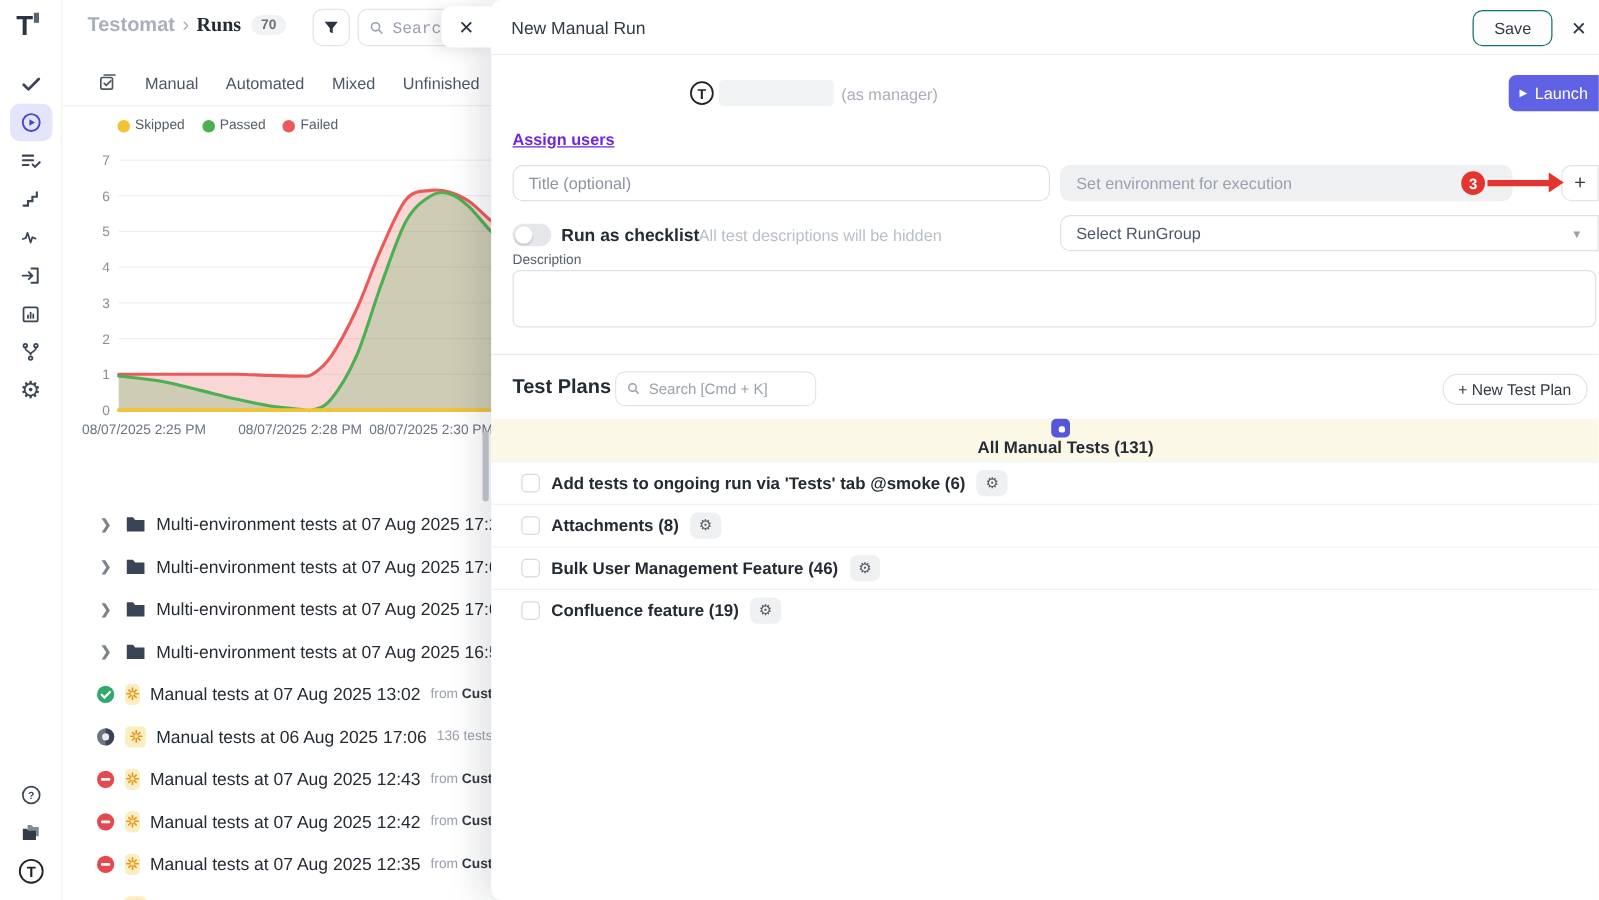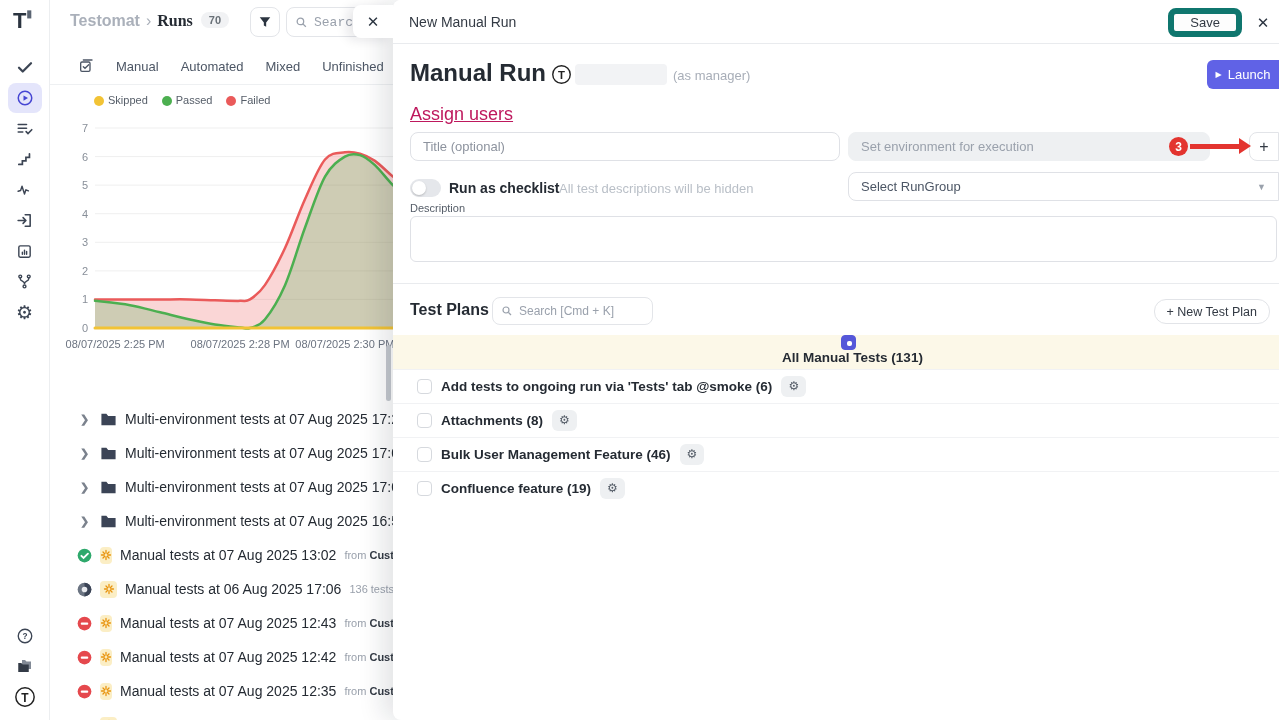--- a/index.html
+++ b/index.html
@@ -66,37 +66,37 @@
   
   #drawer { position:absolute; left:393px; top:0; width:886px; height:720px; background:#fff;
     border-radius:8px 0 0 8px; box-shadow:-10px 0 26px rgba(15,23,42,.12); z-index:2; }
   #drawer-close-tab { position:absolute; left:-40px; top:5px; width:40px; height:33px; background:#fff;
     border-radius:8px 0 0 8px; box-shadow:-6px 2px 12px rgba(15,23,42,.10); display:flex;
     align-items:center; justify-content:center; font-size:15px; color:#2b3440; cursor:pointer; }
   #drawer-header { position:absolute; left:0; top:0; width:886px; height:44px; border-bottom:1px solid #e9ebee;
     border-radius:8px 0 0 0; background:#fff; }
   #drawer-title { position:absolute; left:16px; top:14px; font-size:14px; color:#333a44; }
   #save-btn { position:absolute; right:37px; top:8px; height:29px; padding:0 16px; background:#fdfdfd;
-    border:6px solid #0f766e; border-radius:8px; font-size:13px; color:#333a44;
+    border:1px solid #0f766e; border-radius:8px; font-size:13px; color:#333a44;
     font-family:"Liberation Sans", sans-serif; cursor:pointer; }
   #drawer-x { position:absolute; right:6px; top:13px; width:20px; height:20px; font-size:15px;
     color:#2b3440; display:flex; align-items:center; justify-content:center; cursor:pointer; }
 
   #run-heading { position:absolute; left:17px; top:59px; font-size:24px; font-weight:bold; color:#252b33; }
   #owner-logo { position:absolute; left:158px; top:64px; }
   #owner-pill { position:absolute; left:182px; top:64px; width:92px; height:21px; background:#f2f3f5;
     border-radius:4px; }
   #manager-note { position:absolute; left:280px; top:68px; font-size:13px; color:#a8aeb8; }
   #launch-btn { position:absolute; right:0; top:60px; width:72px; height:29px; background:#6062e6;
     border:none; border-radius:6px 0 0 6px; color:#fff; font-size:13px;
     font-family:"Liberation Sans", sans-serif; display:flex; align-items:center; justify-content:center;
     gap:6px; cursor:pointer; }
   #launch-btn .tri { font-size:8px; }
-  #assign-users { position:absolute; left:17px; top:104px; font-size:18px; font-weight:normal;
-    color:#be185d; text-decoration:underline; cursor:pointer; }
+  #assign-users { position:absolute; left:17px; top:104px; font-size:13px; font-weight:bold;
+    color:#6d28d9; text-decoration:underline; cursor:pointer; }
 
   .text-input { position:absolute; height:29px; border:1px solid #dfe1e6; border-radius:8px;
     font-size:13px; padding:0 12px; font-family:"Liberation Sans", sans-serif; color:#333; outline:none; }
   .text-input::placeholder { color:#8d939e; }
   #title-input { left:17px; top:132px; width:430px; }
   #env-input { left:455px; top:132px; width:362px; background:#eef0f2; border:1px solid #eef0f2; }
   #env-input::placeholder { color:#9aa1ac; }
   #step-badge { position:absolute; left:776px; top:137px; width:19px; height:19px; background:#e3342f;
     border-radius:50%; color:#fff; font-size:12px; font-weight:bold; display:flex; align-items:center;
     justify-content:center; z-index:3; }
@@ -426,21 +426,20 @@
 </div>
 
 <div id="drawer">
   <div id="drawer-close-tab">✕</div>
   <div id="drawer-header">
     <span id="drawer-title">New Manual Run</span>
     <button id="save-btn">Save</button>
     <div id="drawer-x">✕</div>
   </div>
 
-  <div id="run-heading">Manual Run</div>
   <span id="owner-logo">
     <svg width="21" height="21" viewBox="0 0 24 24" fill="none">
         <circle cx="12" cy="12" r="10" stroke="#222" stroke-width="1.6"></circle>
         <text x="12" y="17" text-anchor="middle" font-size="13" font-weight="bold" fill="#222">T</text>
       </svg>
   </span>
   <div id="owner-pill"></div>
   <span id="manager-note">(as manager)</span>
   <button id="launch-btn">
       <span class="tri">▶</span>

